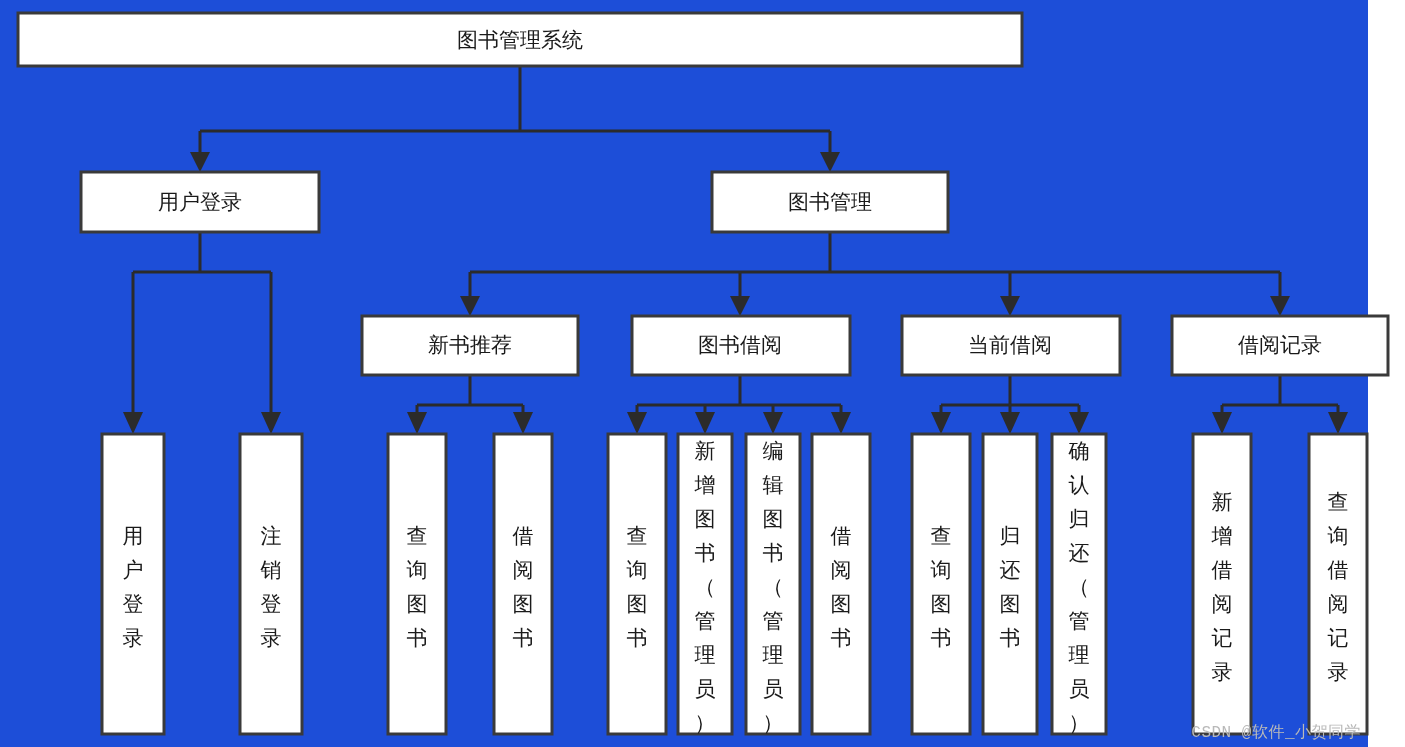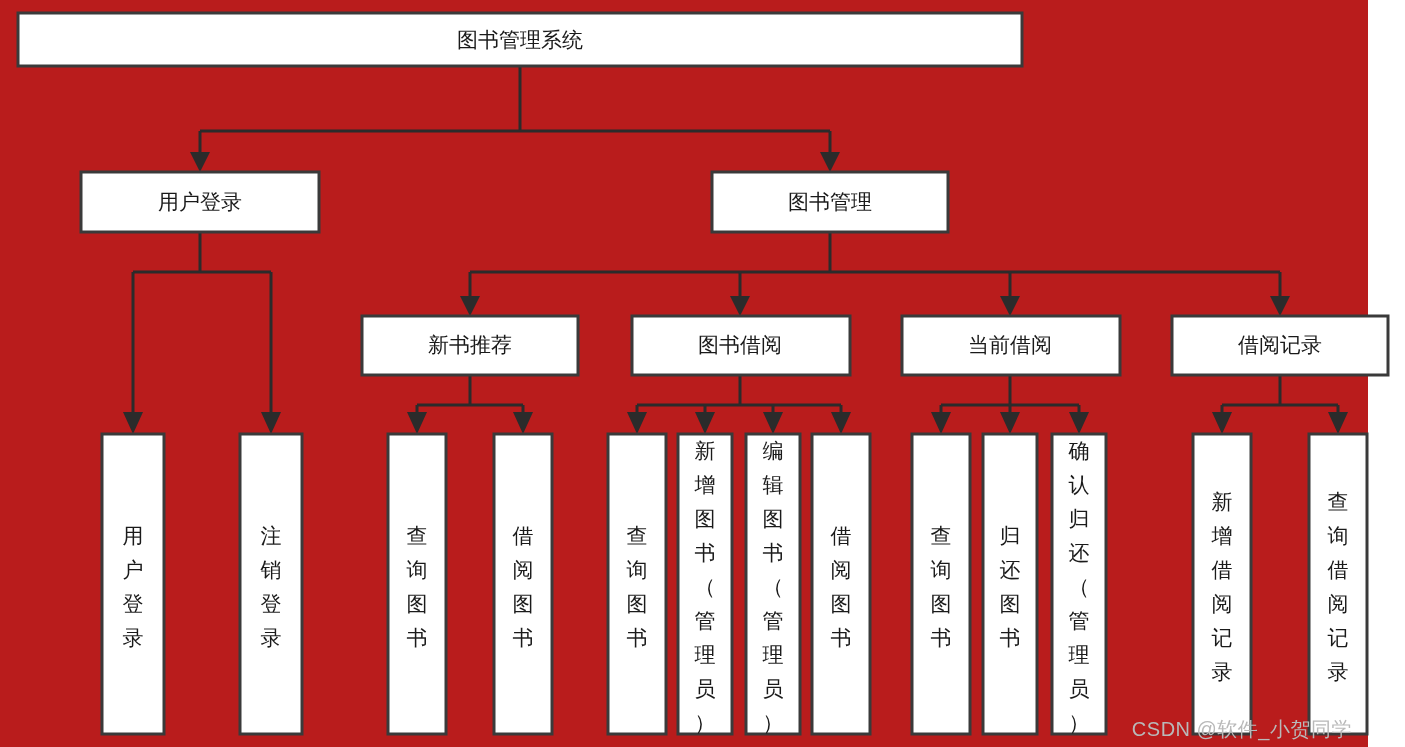--- a/index.html
+++ b/index.html
@@ -10,21 +10,21 @@
   body {
     width: 1405px;
     height: 747px;
     overflow: hidden;
     font-family: "Liberation Sans", sans-serif;
   }
   #diagram-root {
     position: relative;
     width: 1368px;
     height: 747px;
-    background: #b91c1c;
+    background: #1d4ed8;
   }
   svg.diagram-svg {
     position: absolute;
     left: 0;
     top: 0;
     width: 1405px;
     height: 747px;
   }
   .node-box {
     fill: #ffffff;
@@ -48,24 +48,24 @@
     dominant-baseline: middle;
   }
   .node-label-v {
     font-family: "Liberation Sans", sans-serif;
     font-size: 21px;
     fill: #1a1a1a;
     text-anchor: middle;
   }
   .watermark {
     position: absolute;
-    right: 16px;
+    right: 7px;
     bottom: 4px;
-    font-family: Liberation Sans, sans-serif;
-    font-size: 20px;
+    font-family: Liberation Mono, monospace;
+    font-size: 16px;
     color: #b9b9b9;
     white-space: nowrap;
     letter-spacing: 0.5px;
     user-select: none;
   }
 </style>
 </head>
 <body>
 
 <div id="diagram-root">

